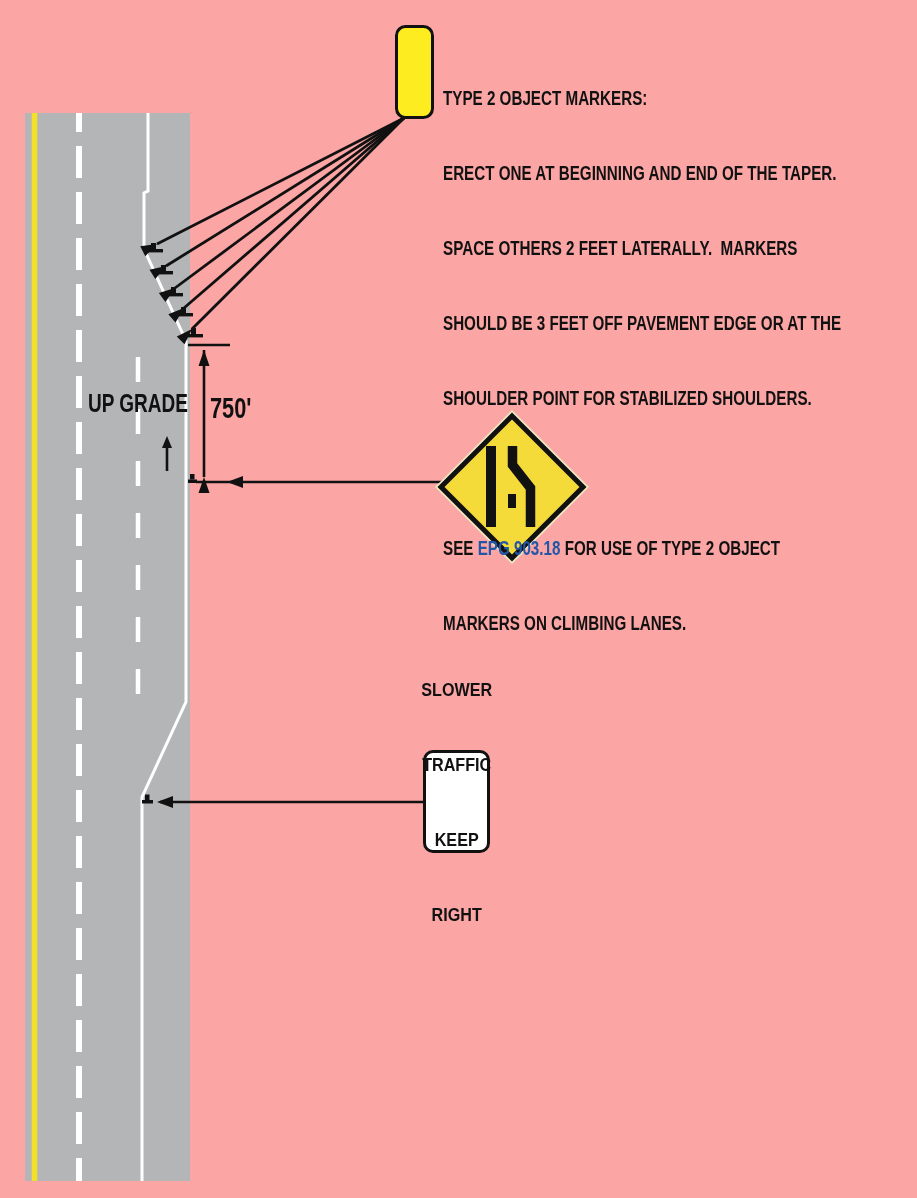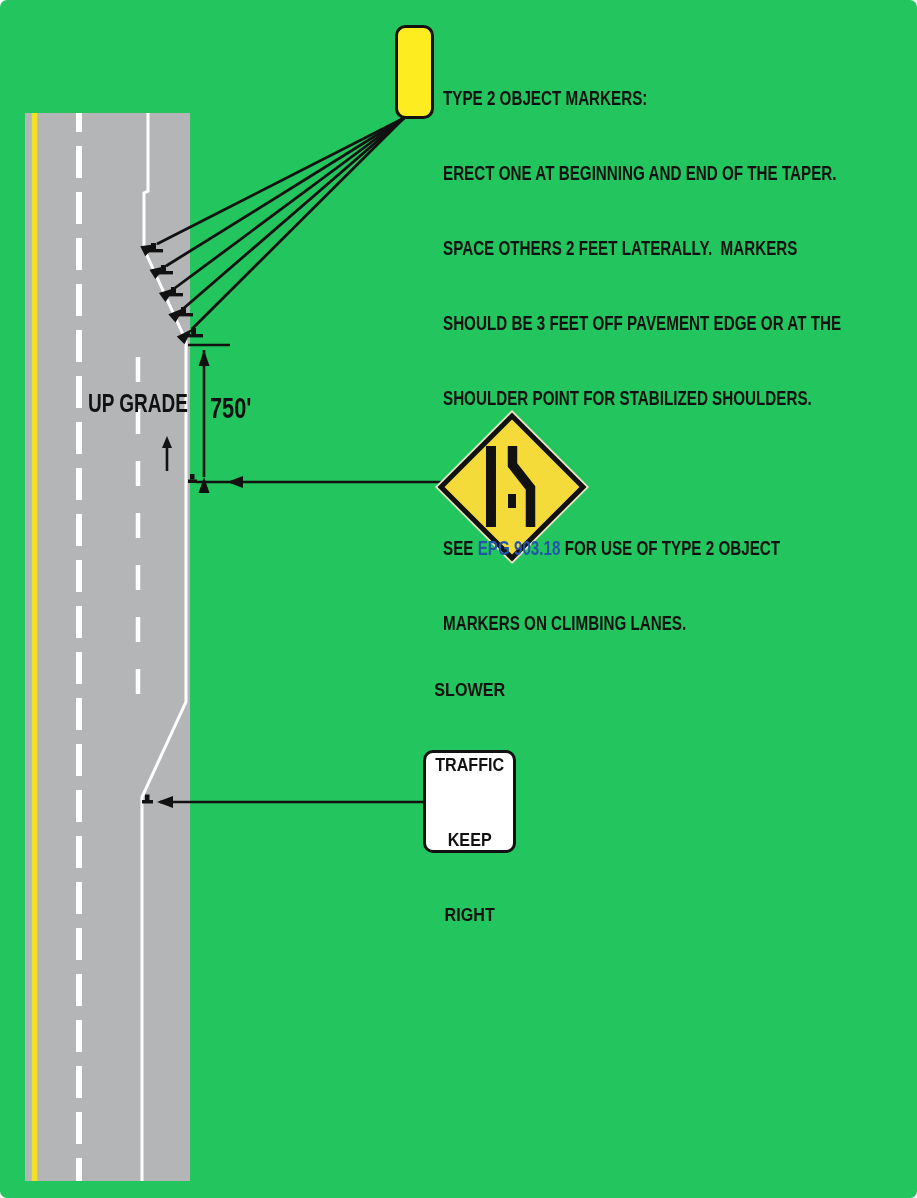--- a/index.html
+++ b/index.html
@@ -5,40 +5,40 @@
   :root{
     --road-gray:#b4b5b7;
     --edge-line-yellow:#f2e126;
     --marker-panel-yellow:#fcec20;
     --warning-sign-yellow:#f4db3a;
     --link-blue:#2257a8;
     --ink-black:#111111;
   }
   html,body{margin:0;padding:0;background:#ffffff;}
   .stage{
-    position:relative;width:917px;height:1198px;background:#22c55e;overflow:hidden;
-    font-family:"Liberation Sans","DejaVu Sans",sans-serif;color:var(--ink-black);border-radius:7px;
+    position:relative;width:917px;height:1198px;background:#fca5a5;overflow:hidden;
+    font-family:"Liberation Sans","DejaVu Sans",sans-serif;color:var(--ink-black);
   }
   .stage svg{position:absolute;left:0;top:0;}
   .road-surface{fill:var(--road-gray);}
   .yellow-line{stroke:var(--edge-line-yellow);}
   .white-paint{stroke:#ffffff;fill:none;}
   .ink-line{stroke:var(--ink-black);fill:none;}
   .ink-fill{fill:var(--ink-black);stroke:none;}
   .swatch{fill:var(--marker-panel-yellow);stroke:var(--ink-black);stroke-width:3;}
   .diamond{fill:var(--warning-sign-yellow);stroke:var(--ink-black);stroke-width:5;}
   .diamond-rim{fill:#efe9c2;stroke:none;}
   .txt{position:absolute;font-weight:bold;white-space:pre;transform-origin:0 0;line-height:25px;}
   .note{left:443px;top:36px;font-size:20px;transform:scaleX(.76);}
   .note-line{height:25px;}
   .epg-link{color:var(--link-blue);}
   .upgrade{left:88px;top:390px;font-size:26px;line-height:26px;transform:scaleX(.73);}
   .dim-label{left:210px;top:394px;font-size:29px;line-height:29px;transform:scaleX(.75);}
   .r43{
-    position:absolute;left:423px;top:750px;width:93px;height:103px;box-sizing:border-box;
+    position:absolute;left:423px;top:750px;width:67px;height:103px;box-sizing:border-box;
     background:#fff;border:3px solid var(--ink-black);border-radius:10px;
     display:flex;align-items:center;justify-content:center;
   }
   .r43-text{font-weight:bold;font-size:19px;line-height:25px;text-align:center;transform:scaleX(.85);white-space:pre;}
 </style>
 </head>
 <body>
 
 <div class="stage">
 

